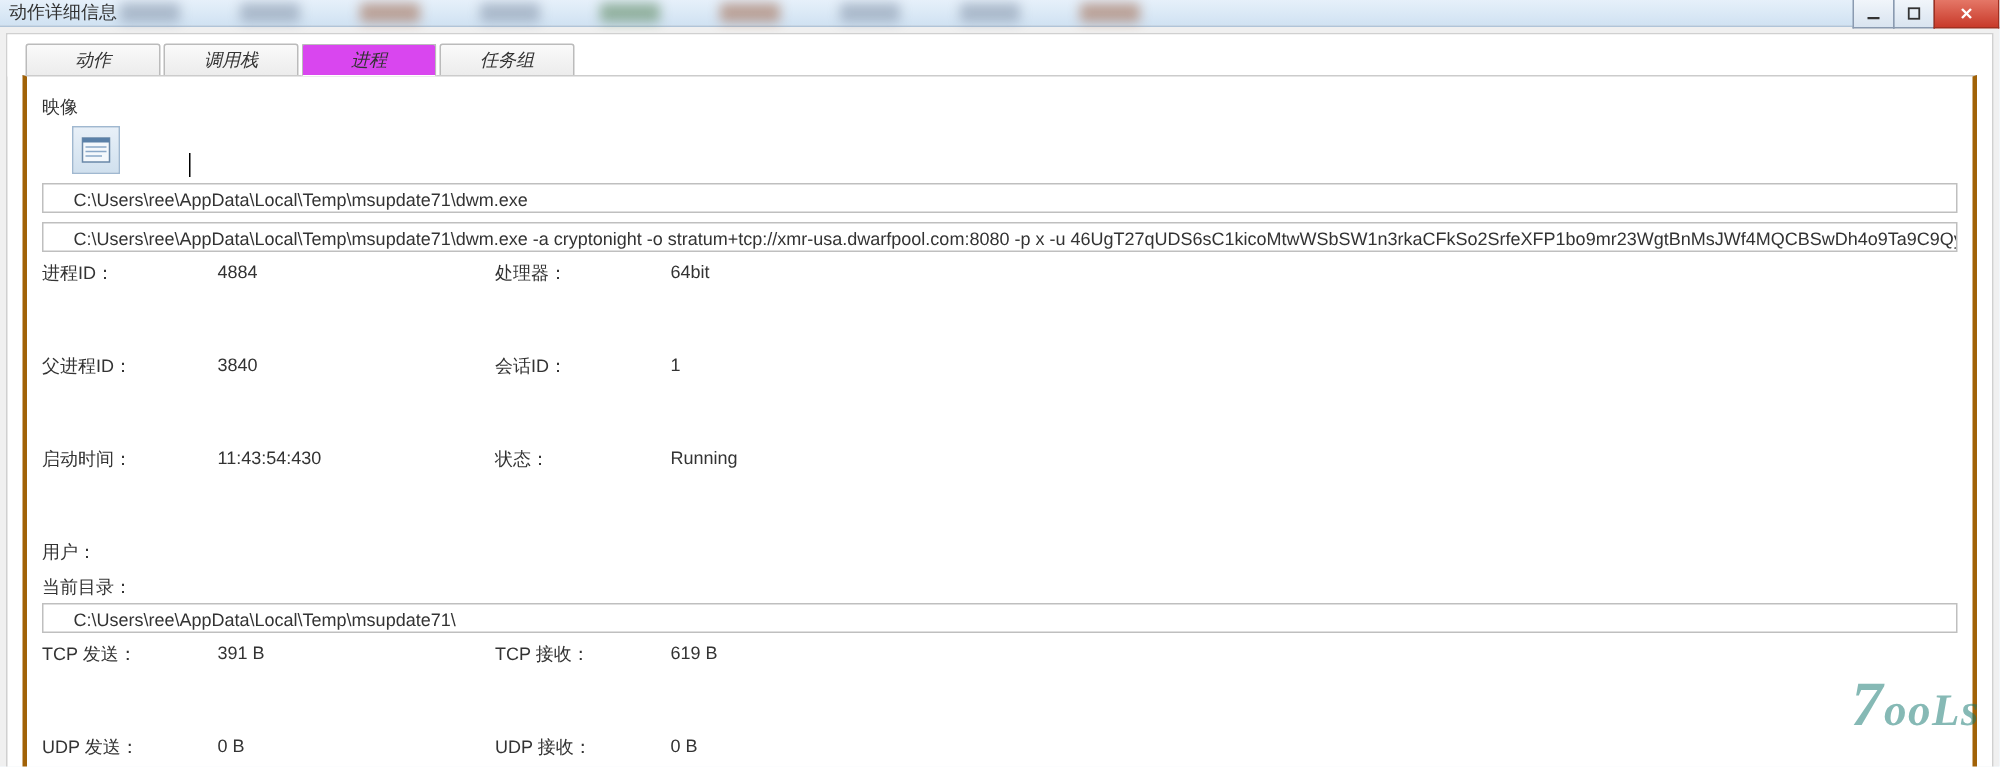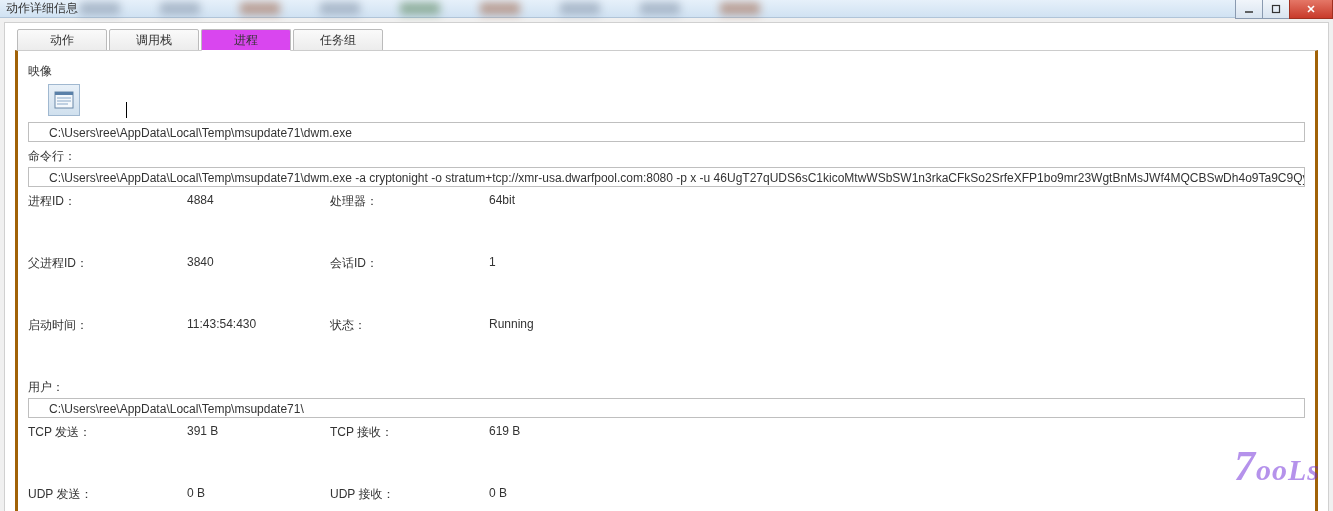--- a/index.html
+++ b/index.html
@@ -97,20 +97,21 @@
     }
     
     .tab-row {
       display: flex;
       align-items: flex-end;
       height: 28px;
       padding-left: 12px;
       gap: 0;
       background: #fff;
       padding-top: 6px;
+      font-style: italic;
     }
     .tab {
       min-width: 90px;
       height: 22px;
       border: 1px solid #bbb;
       border-bottom: 1px solid #bbb;
       background: linear-gradient(#fafafa, #ececec);
       text-align: center;
       line-height: 20px;
       font-size: 12px;
@@ -186,21 +187,21 @@
     .info-grid {
       display: grid;
       grid-template-columns: 72px 140px 72px 140px;
       column-gap: 10px;
       row-gap: 4px;
       font-size: 12px;
       margin-top: 4px;
       gap: 45px;
     }
     .info-grid .gl { color: #333; }
-    .info-grid .gv { color: #333; margin-left: 42px; }
+    .info-grid .gv { color: #333; }
     
     .footer-row {
       display: flex;
       justify-content: flex-end;
       padding: 4px 12px 4px 0;
       background: #f0f0f0;
     }
     .btn {
       min-width: 72px;
       height: 24px;
@@ -218,21 +219,21 @@
       height: 16px;
       background: #000;
     }
     .watermark {
       position: absolute;
       right: 8px;
       bottom: 34px;
       font-size: 30px;
       font-style: italic;
       font-weight: bold;
-      color: #6d28d9;
+      color: #0f766e;
       letter-spacing: 1px;
       opacity: 0.5;
       pointer-events: none;
       font-family: Georgia, serif;
     }
     .watermark .seven { font-size: 42px; }
   </style>
 </head>
 <body>
 
@@ -294,21 +295,20 @@
             <line x1="3" y1="13" x2="14" y2="13" stroke="#8aa8c8" stroke-width="1"></line>
           </svg>
         </div>
         <div class="caret"></div>
       </div>
 
 
 
       <div class="ro-box"><span>C:\Users\ree\AppData\Local\Temp\msupdate71\dwm.exe</span></div>
 
-      <div class="section-label">命令行：</div>
       <div class="ro-box"><span>C:\Users\ree\AppData\Local\Temp\msupdate71\dwm.exe -a cryptonight -o stratum+tcp://xmr-usa.dwarfpool.com:8080 -p x -u 46UgT27qUDS6sC1kicoMtwWSbSW1n3rkaCFkSo2SrfeXFP1bo9mr23WgtBnMsJWf4MQCBSwDh4o9Ta9C9QyvvD1nQNX6NZo.5 -t 16</span></div>
 
       <div class="info-grid">
         <span class="gl">进程ID：</span>
         <span class="gv">4884</span>
         <span class="gl">处理器：</span>
         <span class="gv">64bit</span>
 
         <span class="gl">父进程ID：</span>
         <span class="gv">3840</span>
@@ -316,20 +316,21 @@
         <span class="gv">1</span>
 
         <span class="gl">启动时间：</span>
         <span class="gv">11:43:54:430</span>
         <span class="gl">状态：</span>
         <span class="gv">Running</span>
 
         <span class="gl">用户：</span>
       </div>
 
+      <div class="section-label" style="margin-top:6px">当前目录：</div>
       <div class="ro-box"><span>C:\Users\ree\AppData\Local\Temp\msupdate71\</span></div>
 
       <div class="info-grid">
         <span class="gl">TCP 发送：</span>
         <span class="gv">391 B</span>
         <span class="gl">TCP 接收：</span>
         <span class="gv">619 B</span>
 
         <span class="gl">UDP 发送：</span>
         <span class="gv">0 B</span>

